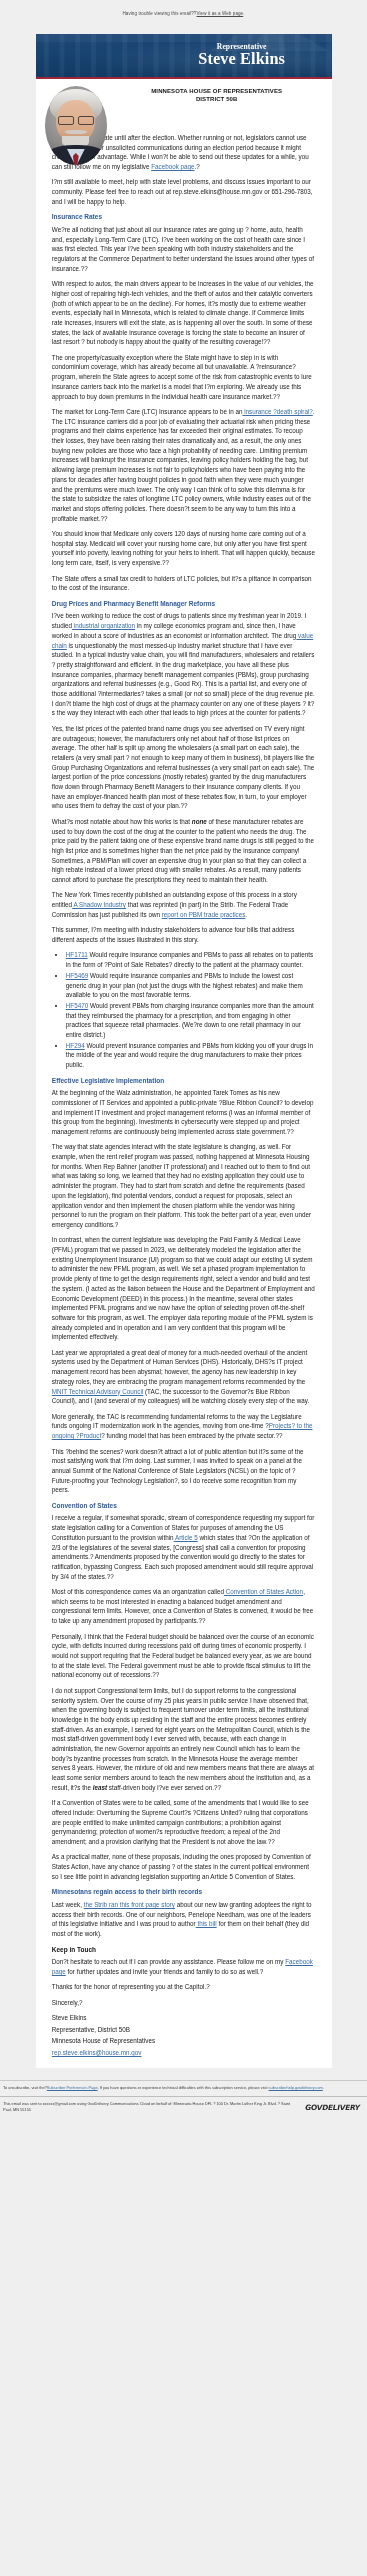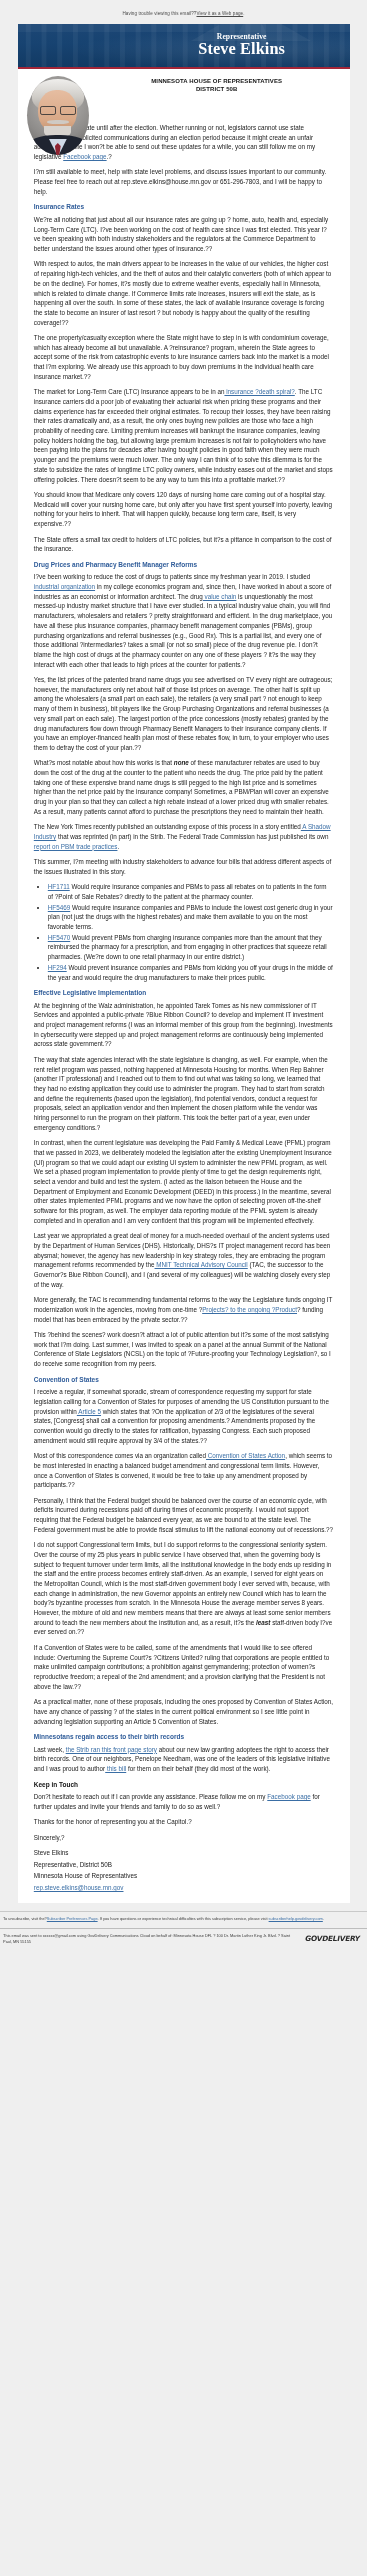--- a/index.html
+++ b/index.html
@@ -12,21 +12,21 @@
     -webkit-font-smoothing: antialiased;
   }
   .preheader {
     text-align: center;
     font-size: 4.5px;
     color: #4a4a4a;
     padding: 11px 0 6.3px 0;
     letter-spacing: 0.1px;
   }
   .preheader a { color: #4a4a4a; text-decoration: underline; }
-  .wrap { width: 332px; margin: 2px auto; }
+  .wrap { width: 296px; margin: 12px auto; }
   .banner {
     position: relative;
     height: 45px;
     background:
       radial-gradient(ellipse at 72% 60%, rgba(255,255,255,0.09) 0%, rgba(255,255,255,0) 55%),
       linear-gradient(180deg, #1c4675 0%, #174371 45%, #123a64 100%);
     overflow: hidden;
     border-bottom: 2.1px solid #a32638;
   }
   .banner .colonnade {

